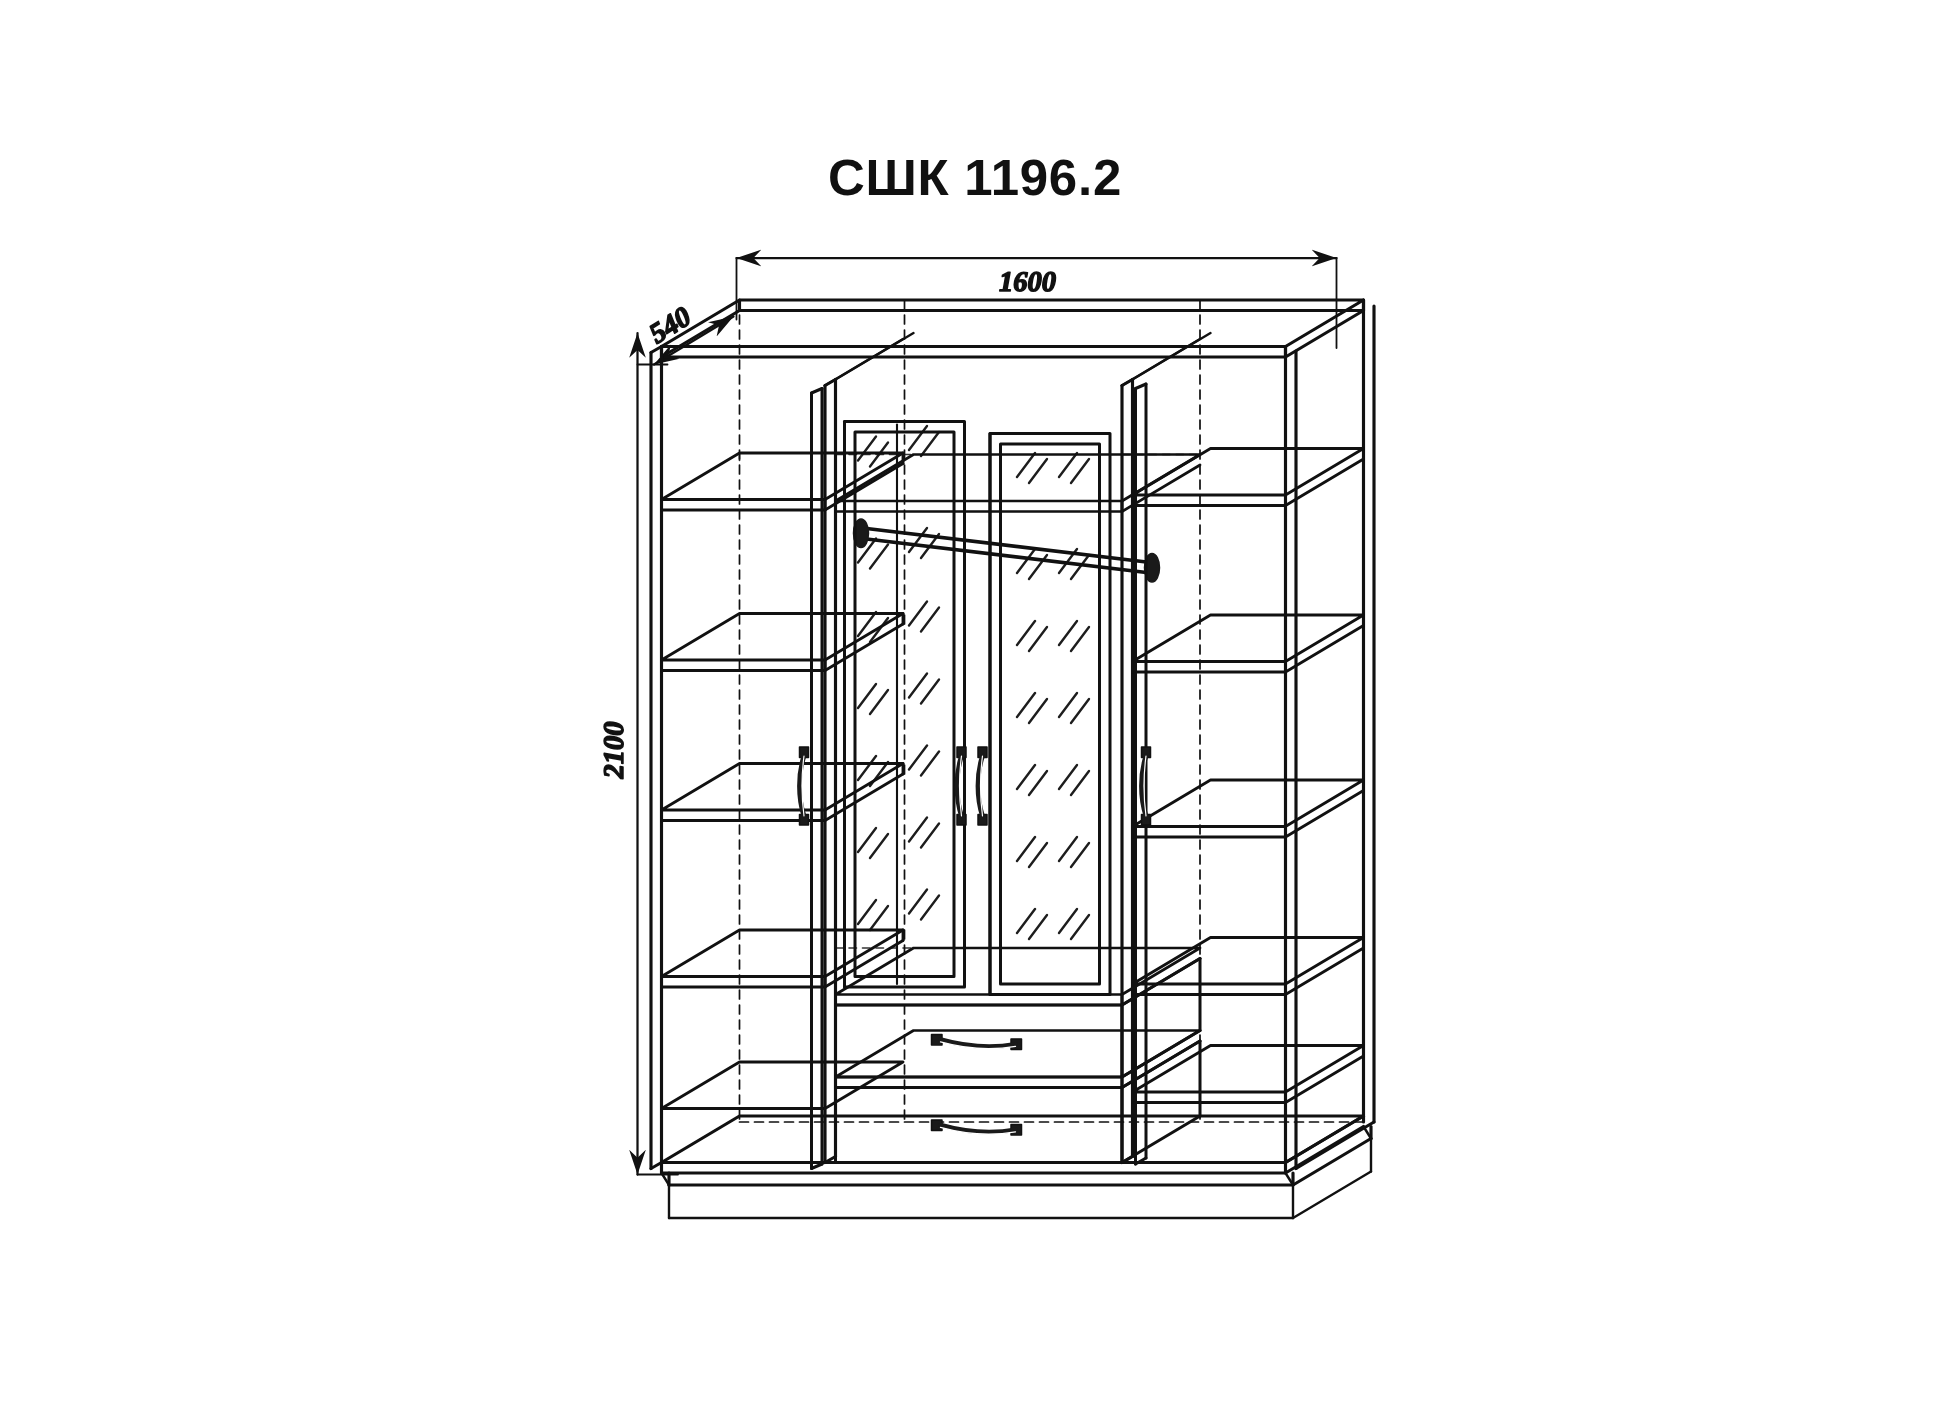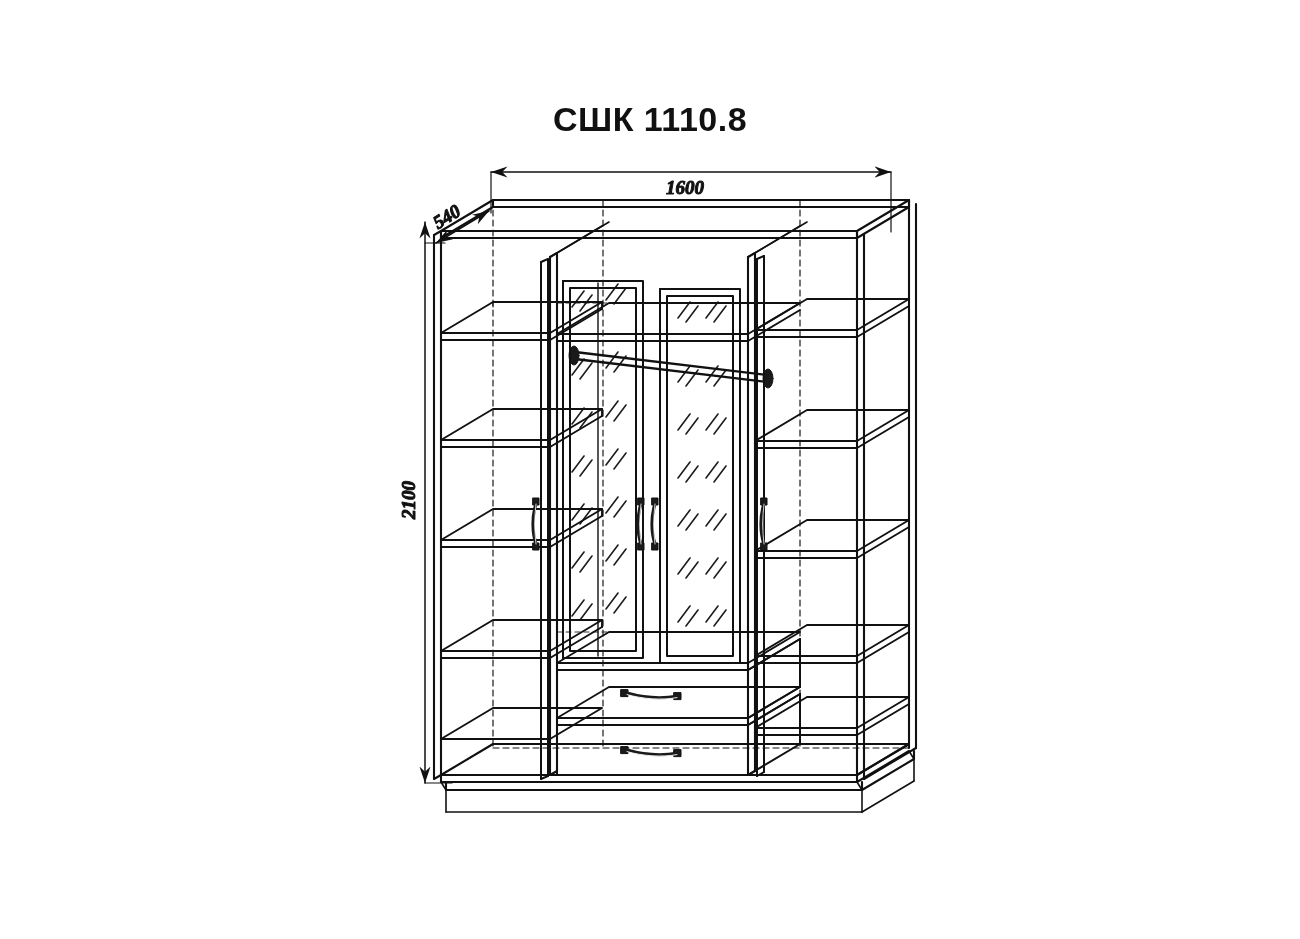--- a/index.html
+++ b/index.html
@@ -12,21 +12,21 @@
   .stage{position:absolute;left:0;top:0;width:1300px;height:939px;}
   svg.draw{position:absolute;left:0;top:0;width:1300px;height:939px;}
   .dimtext{
     font-family:"Liberation Serif", serif;font-style:italic;font-weight:700;
     font-size:19px;fill:#111;
   }
 </style>
 </head>
 <body>
 
-<div class="title">СШК 1110.8</div>
+<div class="title">СШК 1196.2</div>
 
 <div class="stage">
 <svg class="draw" viewBox="0 0 1300 939" xmlns="http://www.w3.org/2000/svg">
 
   <defs>
     <marker id="arrL" markerWidth="12" markerHeight="9" refX="11" refY="4.5" orient="auto">
       <path d="M11,4.5 L0,0.8 L3.5,4.5 L0,8.2 Z" fill="#111"></path>
     </marker>
     <marker id="arrR" markerWidth="12" markerHeight="9" refX="1" refY="4.5" orient="auto">
       <path d="M1,4.5 L12,0.8 L8.5,4.5 L12,8.2 Z" fill="#111"></path>

